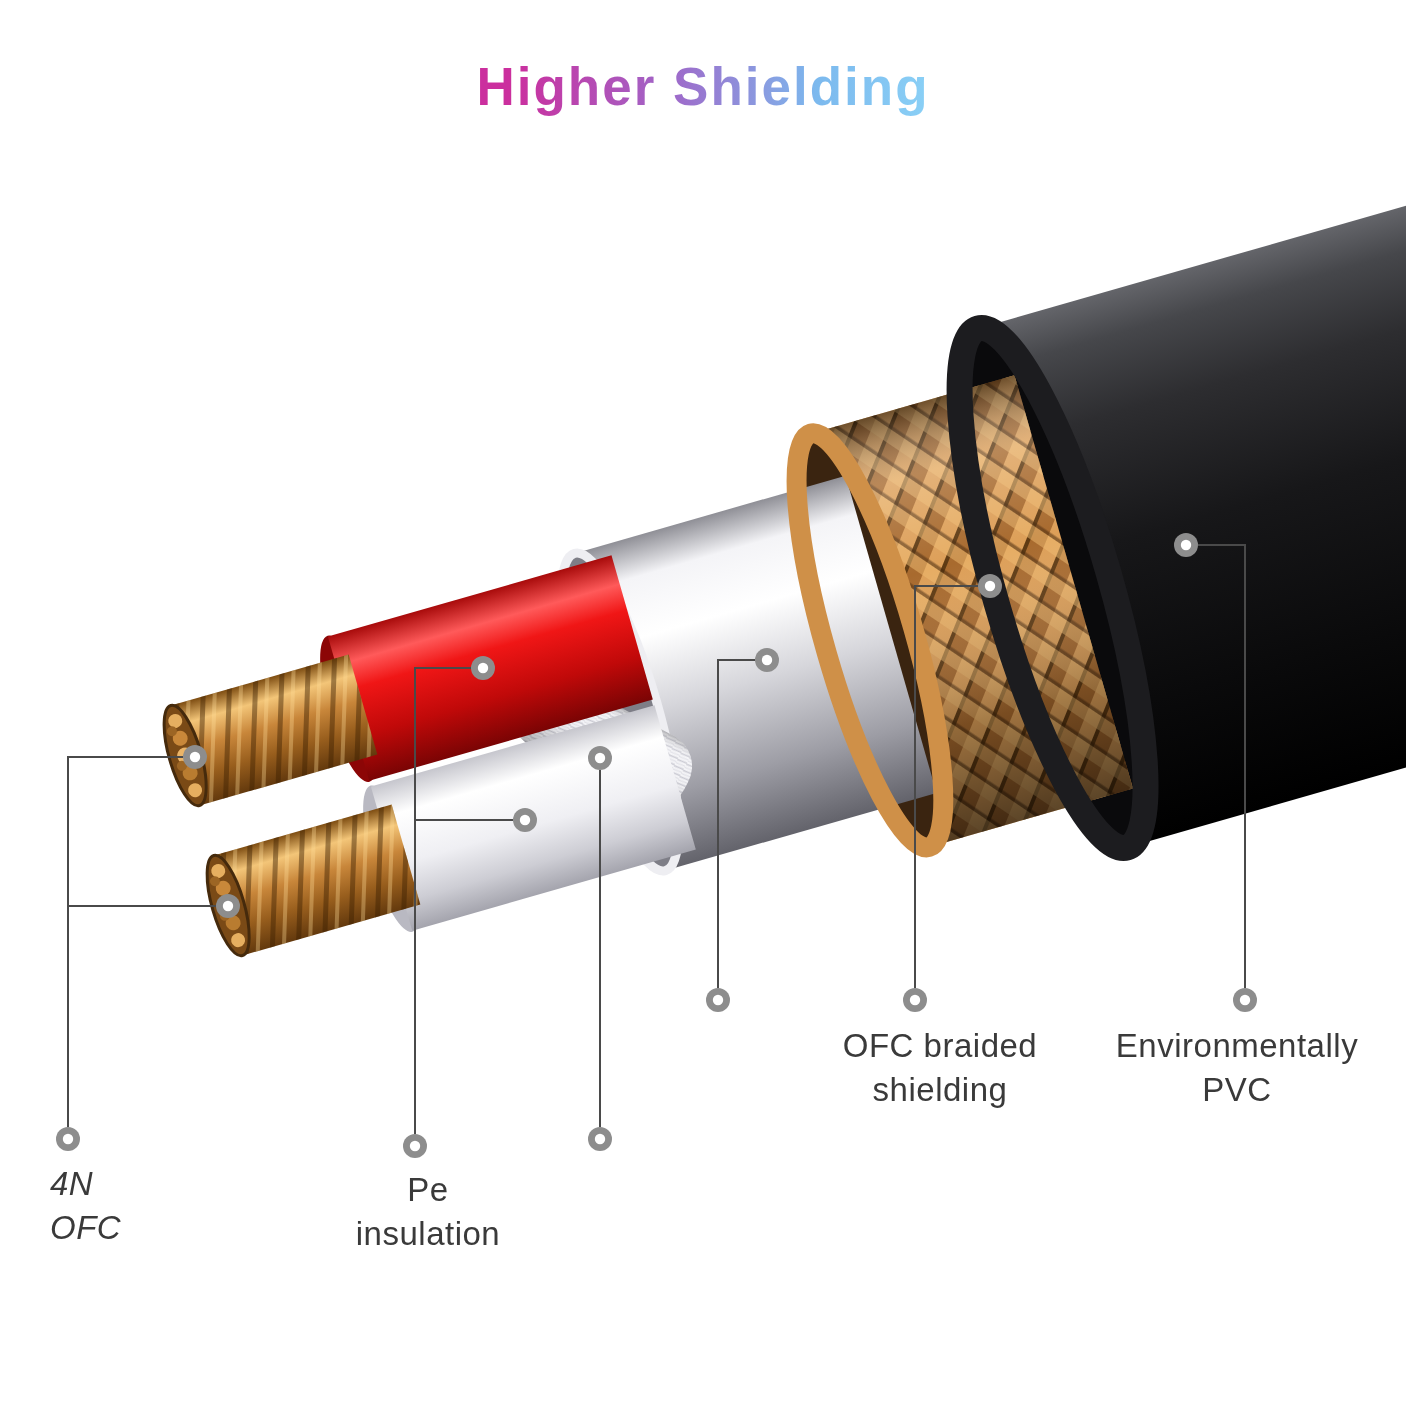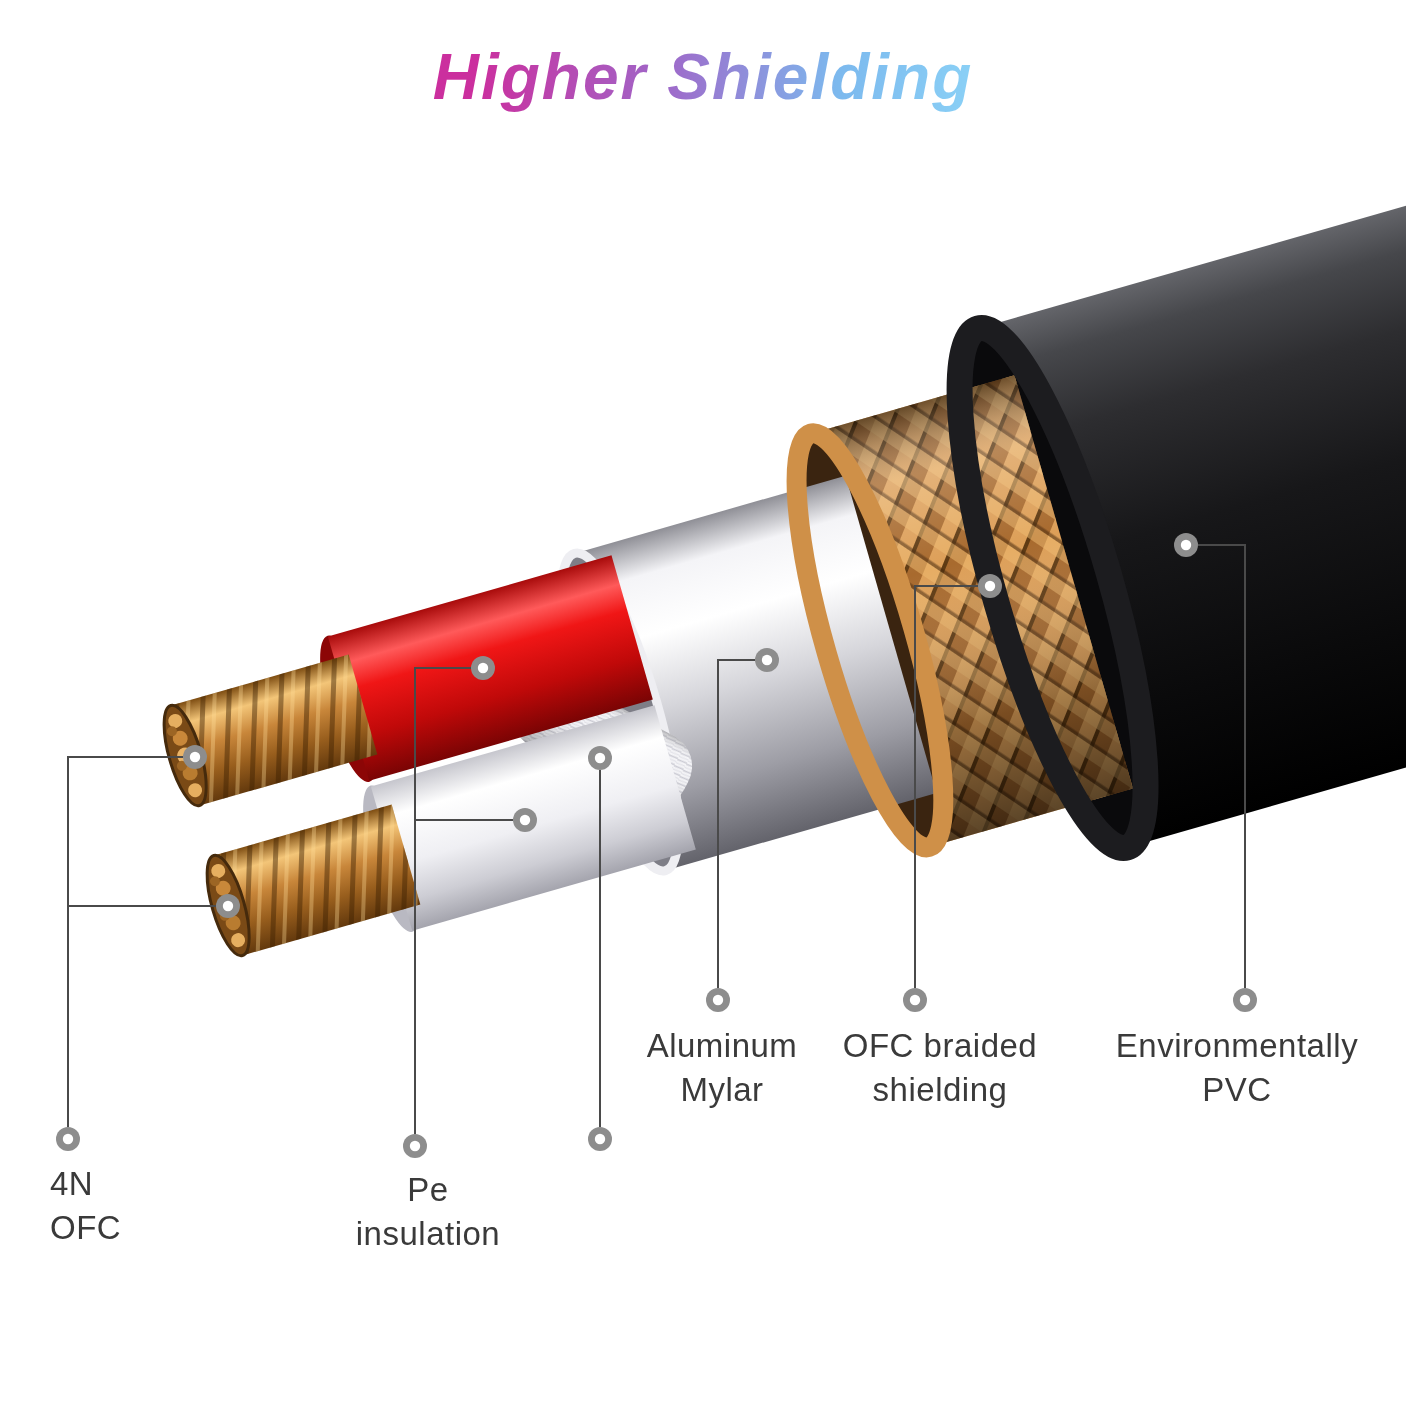--- a/index.html
+++ b/index.html
@@ -2,26 +2,25 @@
 <html><head>
 <meta charset="utf-8">
 <style>
   html,body { margin:0; padding:0; background:#fff; }
   .canvas {
     position:relative; width:1406px; height:1406px; background:#ffffff;
     overflow:hidden; font-family:"Liberation Sans", sans-serif;
   }
   .header { position:absolute; top:40px; left:0; right:0; text-align:center; }
   .title {
-    margin:0; font-size:64px; font-weight:bold; letter-spacing:2px;
+    margin:16px; font-size:53px; font-weight:bold; letter-spacing:2px;
     background:linear-gradient(90deg,#cb2f9e 8%,#a066c8 42%,#7cb9ee 75%,#8ad0f6 100%);
     -webkit-background-clip:text; background-clip:text;
     -webkit-text-fill-color:transparent; color:transparent;
     display:inline-block;
-    font-style:italic;
   }
   .subtitle {
     margin-top:22px; font-size:45px; color:#4c4c4c; letter-spacing:1px;
   }
   svg.diagram { position:absolute; left:0; top:0; }
   .lbl {
     position:absolute; font-size:33px; line-height:1.32; color:#3a3a3a;
     white-space:pre-line; text-align:center; transform:translateX(-50%);
     letter-spacing:.5px;
   }
@@ -227,24 +226,22 @@
         <circle cx="1186" cy="545" r="12" fill="#8d8d8d"></circle>
           <circle cx="1186" cy="545" r="5.2" fill="#fff"></circle>
       </g>
       <g>
         <circle cx="1245" cy="1000" r="12" fill="#8d8d8d"></circle>
           <circle cx="1245" cy="1000" r="5.2" fill="#fff"></circle>
       </g>
     </g>
   </svg>
 
-  <div class="lbl left-align" style="left:50px; top:1162px;">4N
+  <div class="lbl left-align" style="left:50px; top:1162px;font-style:italic;">4N
 OFC</div>
   <div class="lbl" style="left:428px; top:1168px;">Pe
 insulation</div>
-  <div class="lbl" style="left:722px; top:1024px;">Aluminum
-Mylar</div>
   <div class="lbl" style="left:940px; top:1024px;">OFC braided
 shielding</div>
   <div class="lbl" style="left:1237px; top:1024px;">Environmentally
 PVC</div>
 
 </div>
 
 </body></html>

